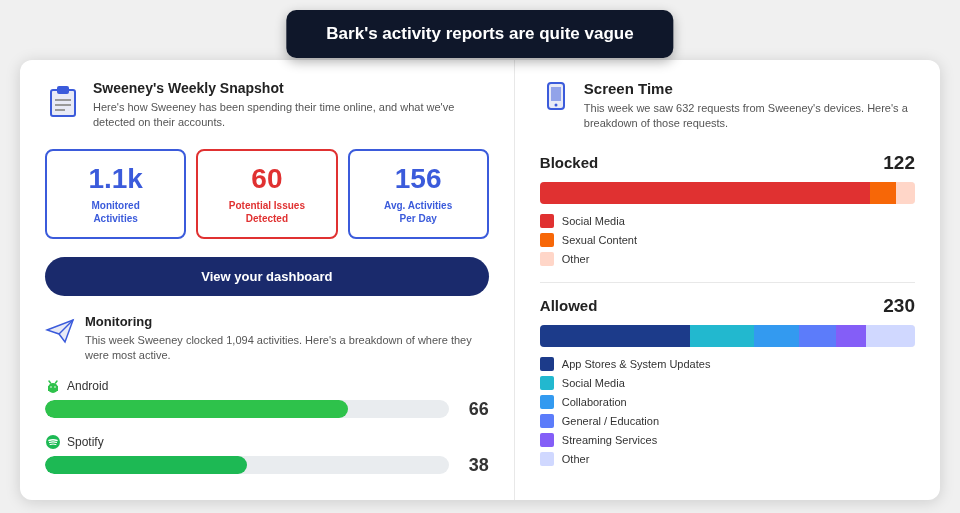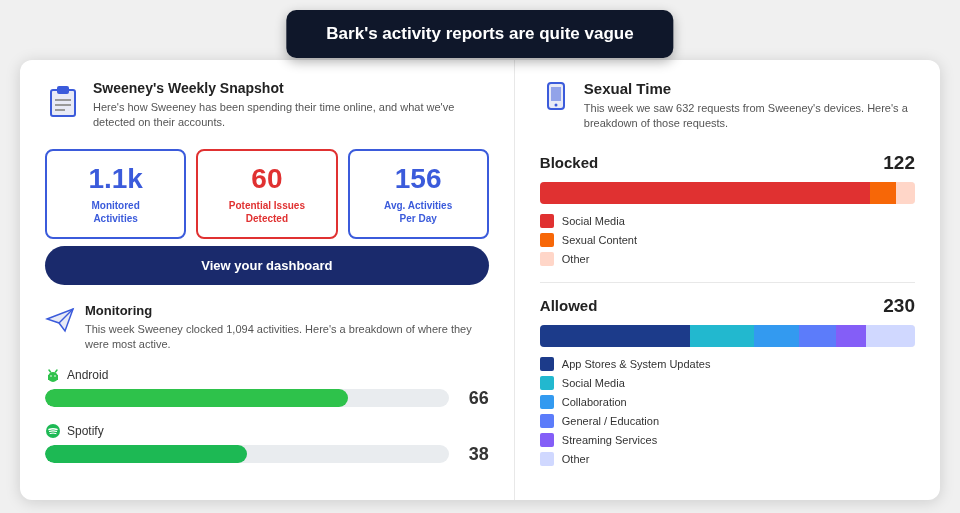--- a/index.html
+++ b/index.html
@@ -76,21 +76,21 @@
     .panel-subtitle {
       font-size: 11px;
       color: #555;
       line-height: 1.4;
     }
 
     
     .stats-row {
       display: flex;
       gap: 10px;
-      margin-bottom: 7px;
+      margin-bottom: 18px;
     }
 
     .stat-box {
       flex: 1;
       border-radius: 8px;
       padding: 12px 10px;
       text-align: center;
       border: 2px solid;
     }
 
@@ -407,21 +407,21 @@
   <div class="right-panel">
 
     <div class="screen-time-header">
 
       <svg class="screen-time-icon" viewBox="0 0 32 32" fill="none">
         <rect x="8" y="3" width="16" height="26" rx="3" fill="#e8eaf6" stroke="#3b5bdb" stroke-width="2"></rect>
         <rect x="11" y="7" width="10" height="14" fill="#3b5bdb" opacity="0.5"></rect>
         <circle cx="16" cy="25" r="1.5" fill="#3b5bdb"></circle>
       </svg>
       <div>
-        <div class="screen-time-title">Sexual Time</div>
+        <div class="screen-time-title">Screen Time</div>
         <div class="screen-time-subtitle">This week we saw 632 requests from Sweeney's devices. Here's a breakdown of those requests.</div>
       </div>
     </div>
 
     <div class="traffic-section">
       <div class="traffic-header">
         <span class="traffic-label">Blocked</span>
         <span class="traffic-count">122</span>
       </div>
       <div class="traffic-bar">

